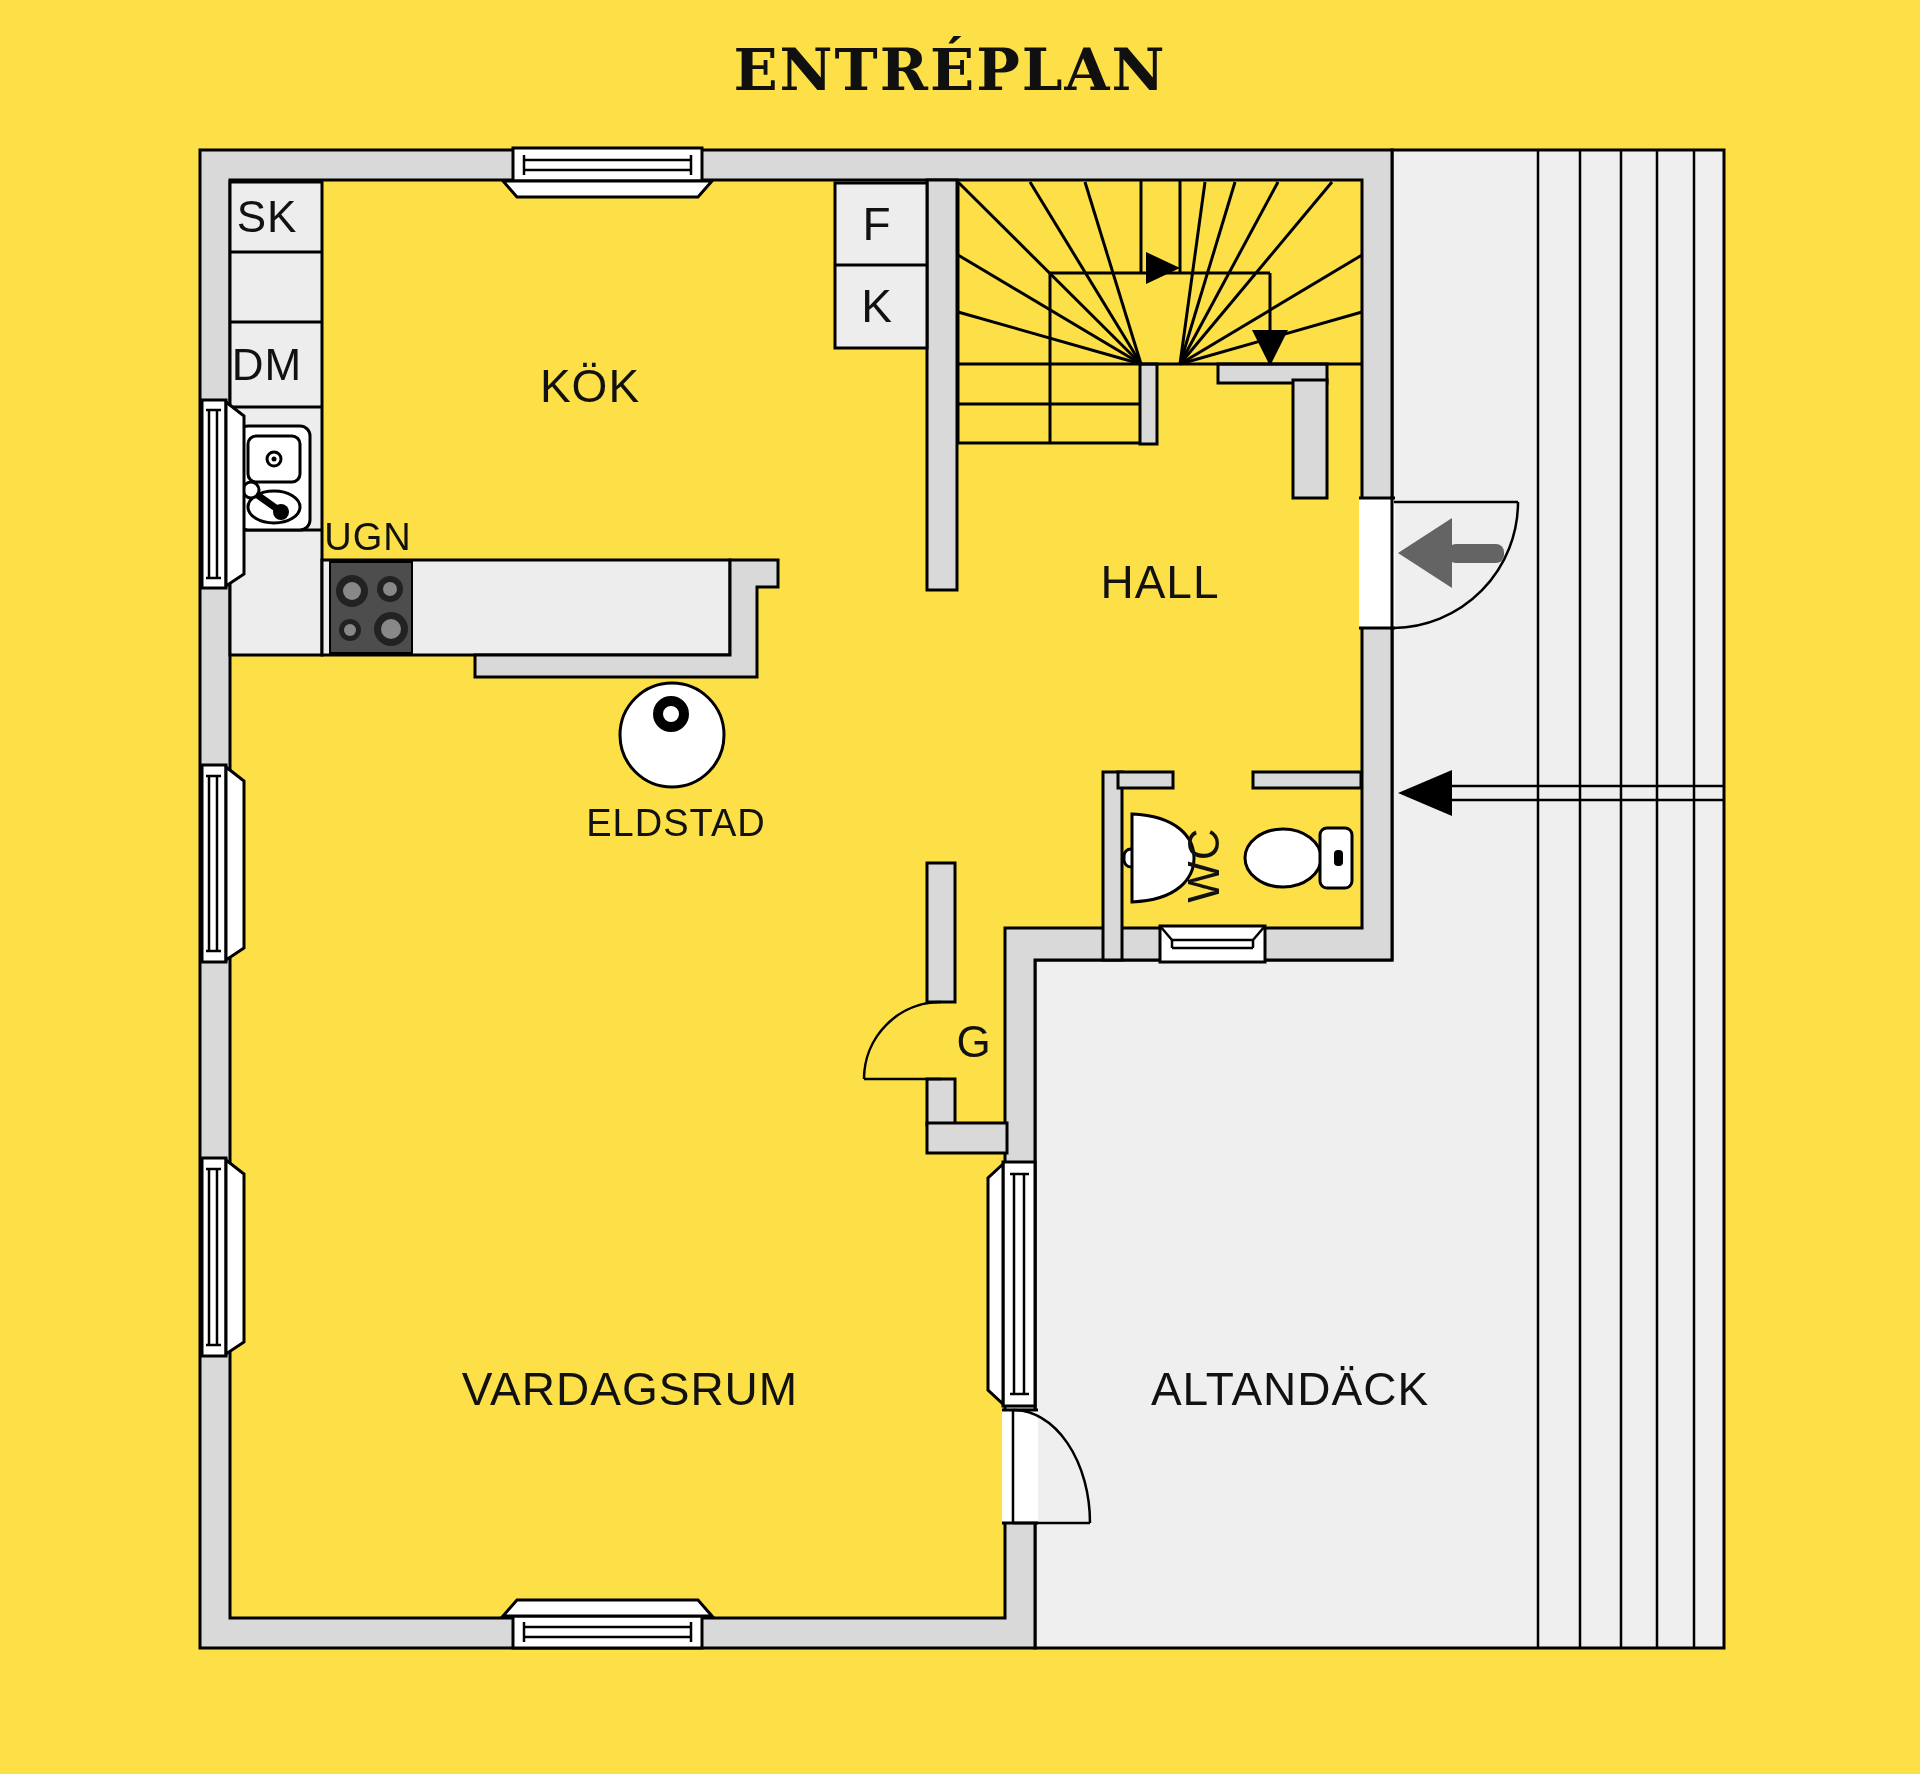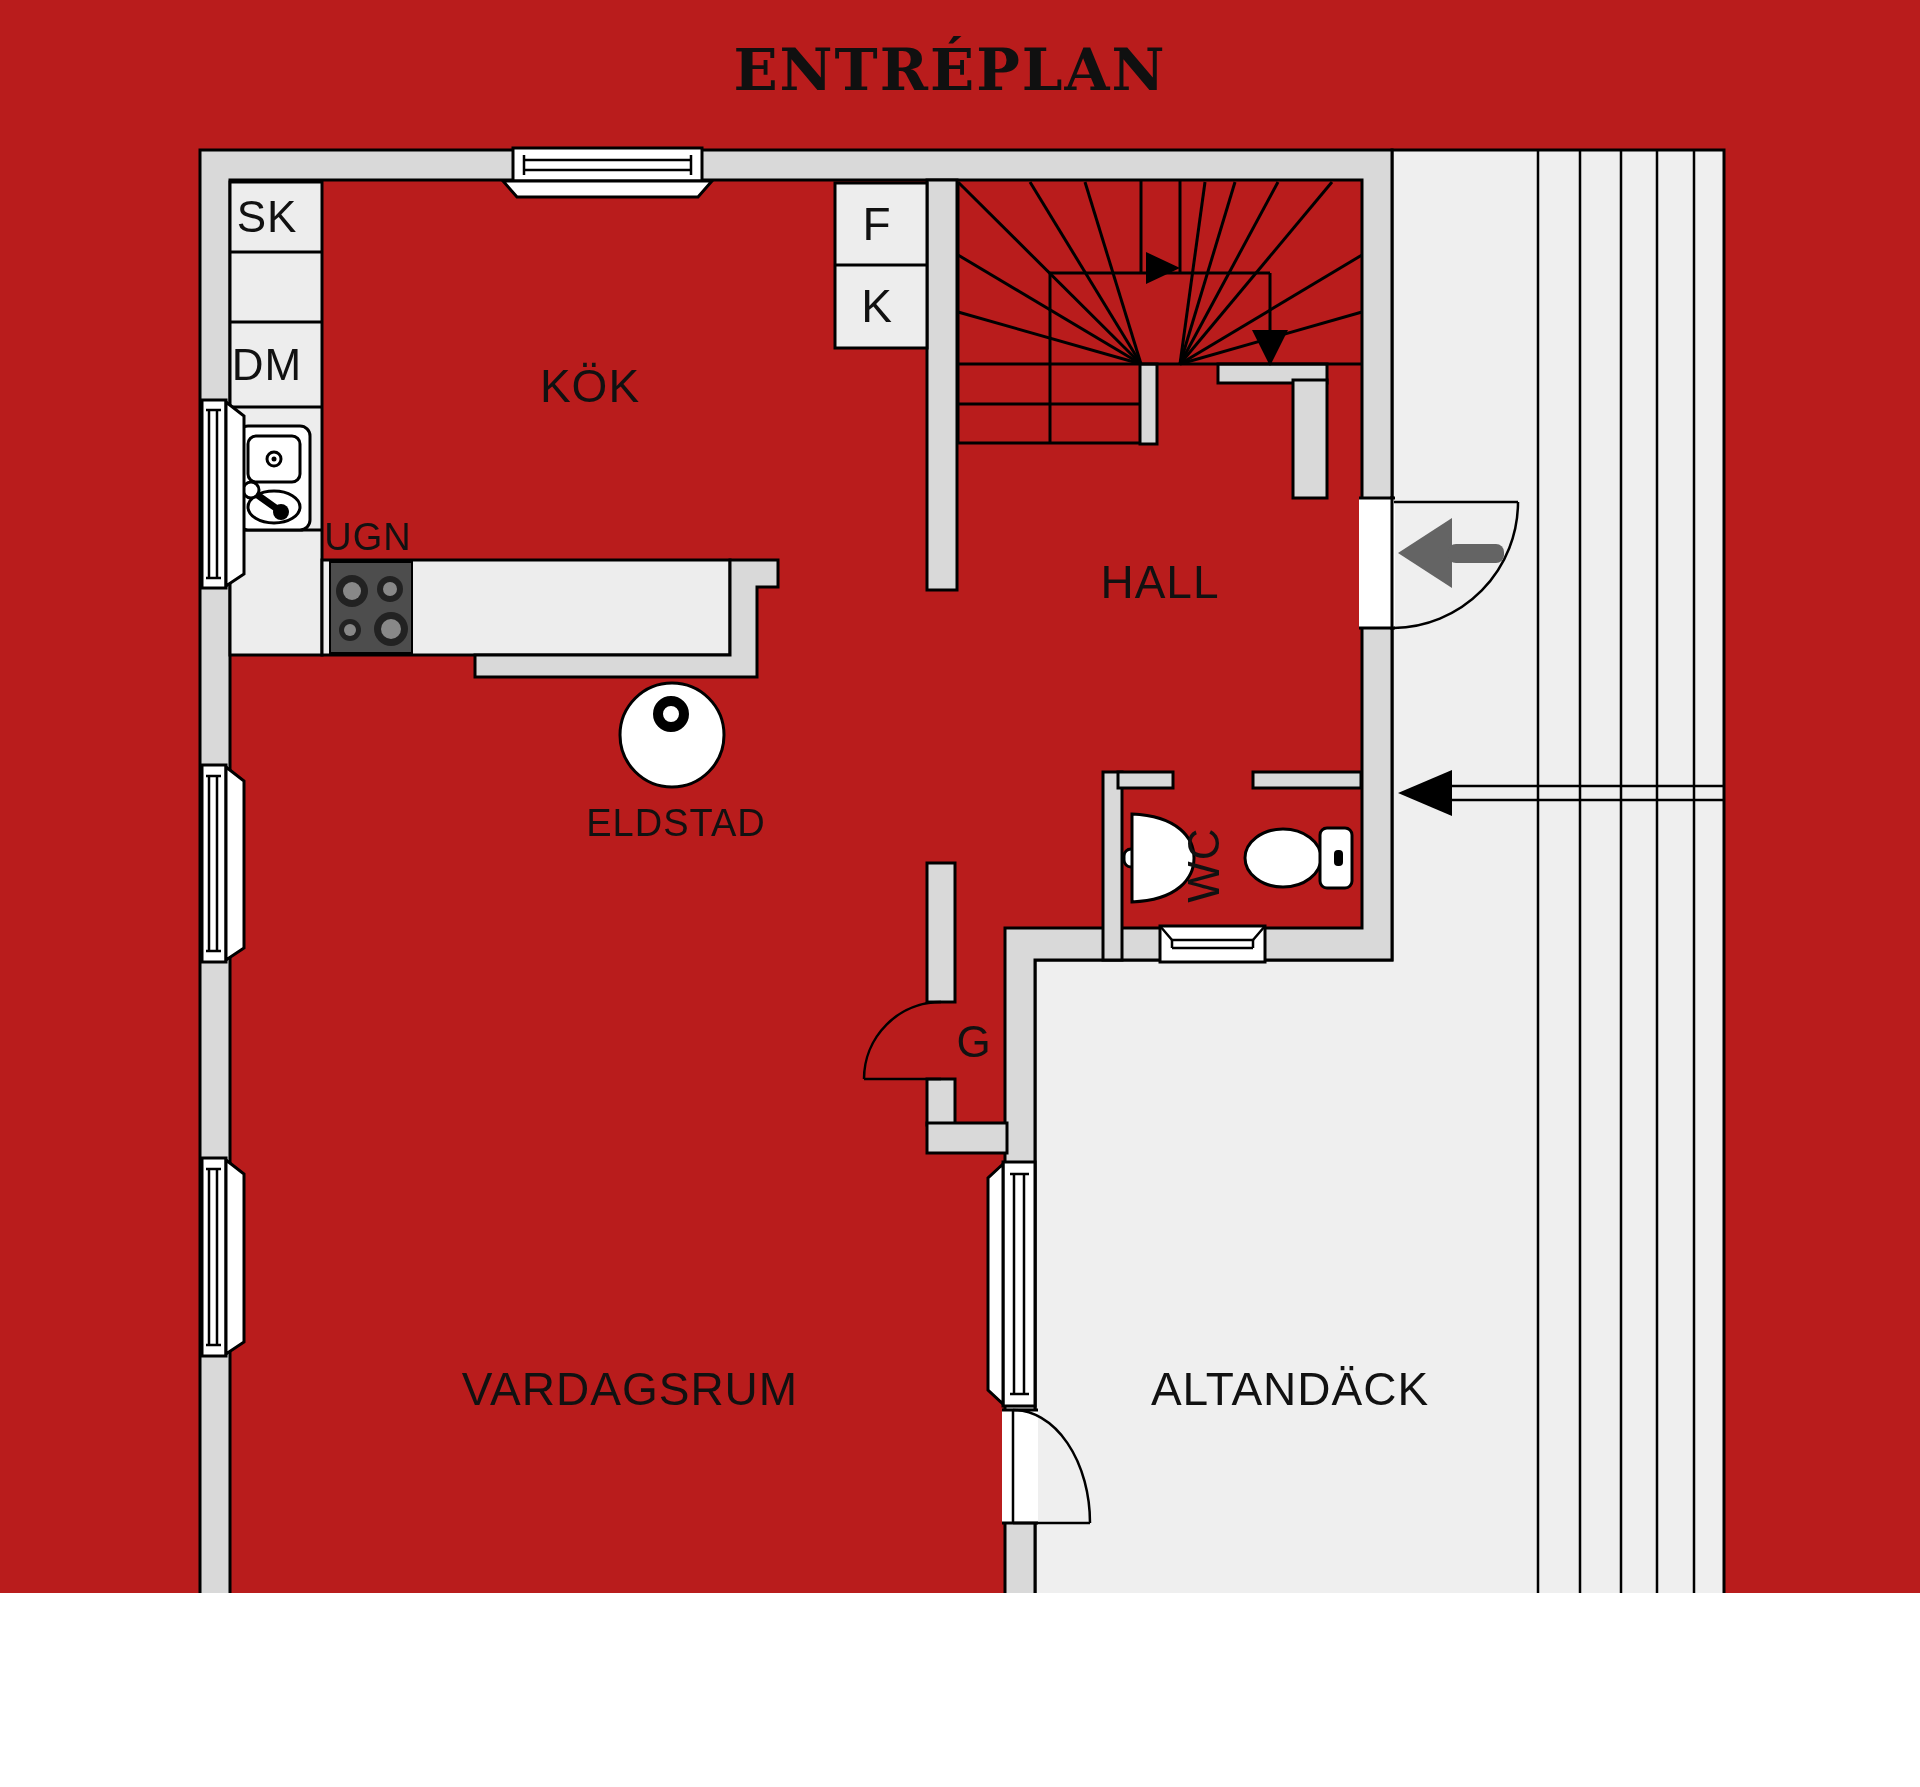--- a/index.html
+++ b/index.html
@@ -1,20 +1,20 @@
 <!DOCTYPE html>
 <html style="--wall: #d9d9d9; --deck: #efefef; --cabinet: #ededed; --floor: #ffffff; --line: #000000; --arrow: #646464; --stove: #4d4d4d;"><head>
 <meta charset="utf-8">
 <style>
   :root{
     --wall:#d9d9d9; --deck:#efefef; --cabinet:#ededed; --floor:#ffffff;
     --line:#000000; --arrow:#646464; --stove:#4d4d4d;
   }
   html,body{margin:0;padding:0;background:#fff;}
-  .canvas{width:1920px;height:1593px;position:relative;background:#b91c1c;overflow:hidden;}
+  .canvas{width:1920px;height:1774px;position:relative;background:#fde047;overflow:hidden;}
   svg{display:block;}
   .wall{fill:var(--wall);stroke:var(--line);stroke-width:3px;}
   .wallpiece{fill:var(--wall);stroke:var(--line);stroke-width:3px;}
   .deck{fill:var(--deck);stroke:var(--line);stroke-width:3px;}
   .cab{fill:var(--cabinet);stroke:var(--line);stroke-width:3px;}
   .ln{stroke:var(--line);stroke-width:3px;fill:none;}
   .ln25{stroke:var(--line);stroke-width:2.5px;fill:none;}
   .white{fill:#fff;stroke:none;}
   .winframe{fill:#fff;stroke:var(--line);stroke-width:3px;}
   .fix{fill:#fff;stroke:var(--line);stroke-width:3px;}

